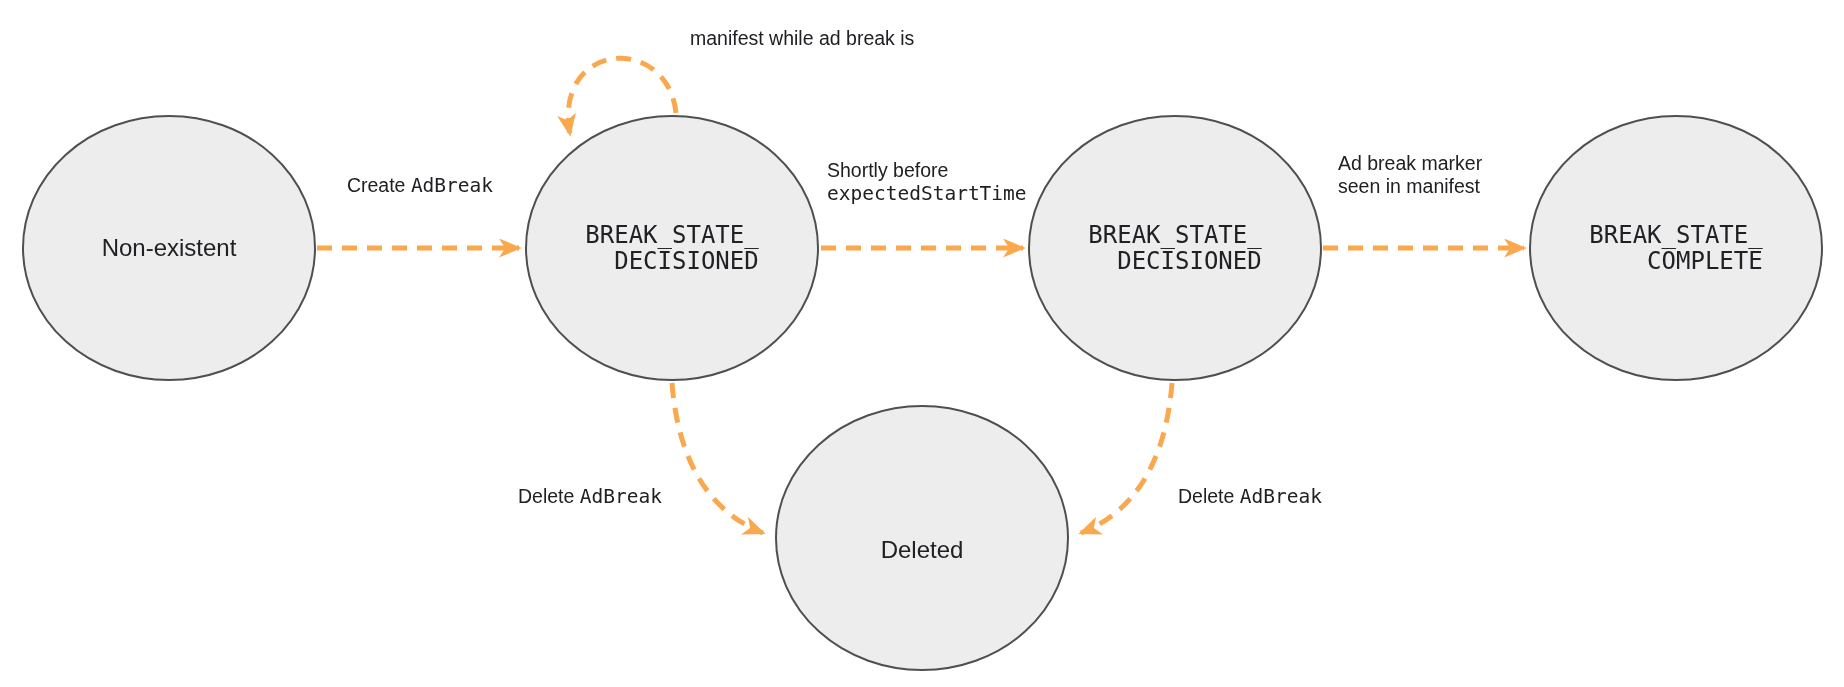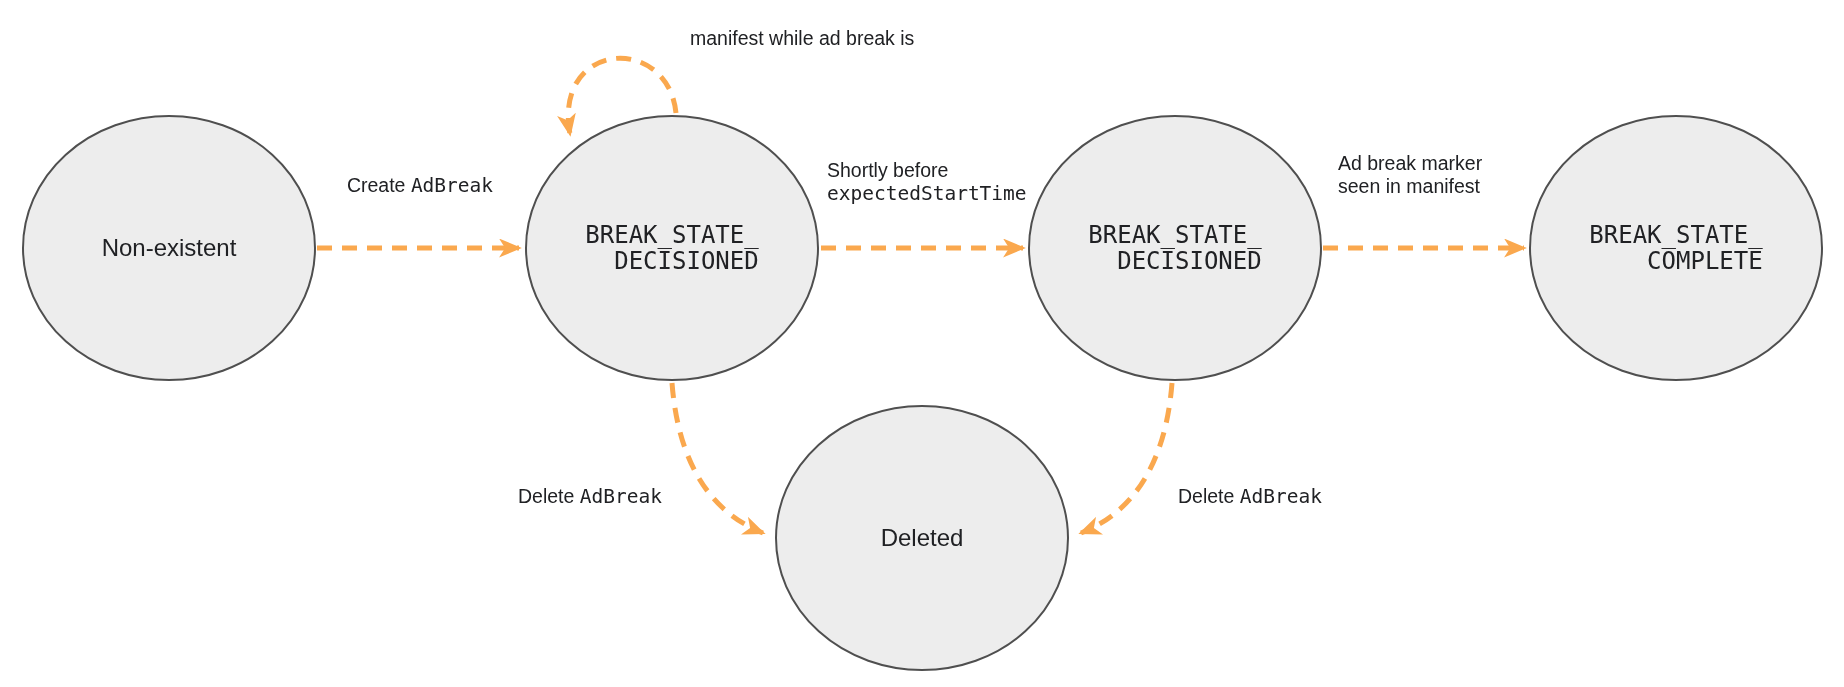--- a/index.html
+++ b/index.html
@@ -69,21 +69,21 @@
   <div class="state-label mono" style="left:1175px;top:248px">
     <div>BREAK_STATE_</div>
     <div>DECISIONED</div>
   </div>
 
   <div class="state-label mono" style="left:1676px;top:248px">
     <div>BREAK_STATE_</div>
     <div>COMPLETE</div>
   </div>
 
-  <div class="state-label sans" style="left:922px;top:538px">Deleted</div>
+  <div class="state-label sans" style="left:922px;top:550px">Deleted</div>
 
   <div class="label center-x" style="left:420px;top:174px">
     <span>Create </span><span class="code">AdBreak</span>
   </div>
 
   <div class="label" style="left:690px;top:27px">
     <div>manifest while ad break is</div>
   </div>
 
   <div class="label" style="left:827px;top:159px">

